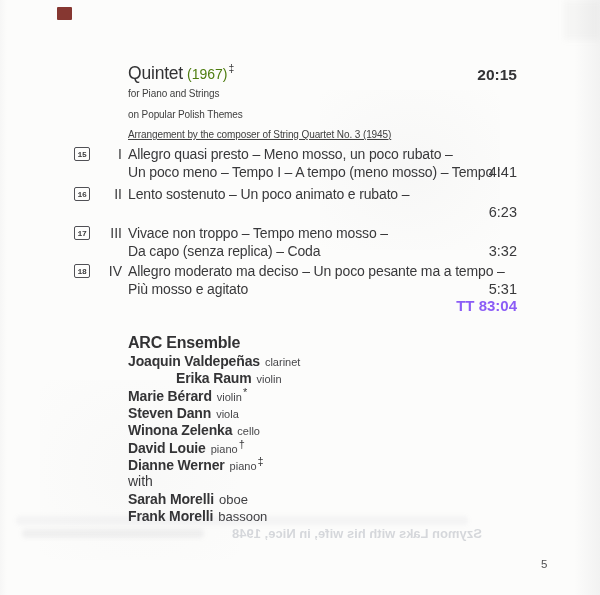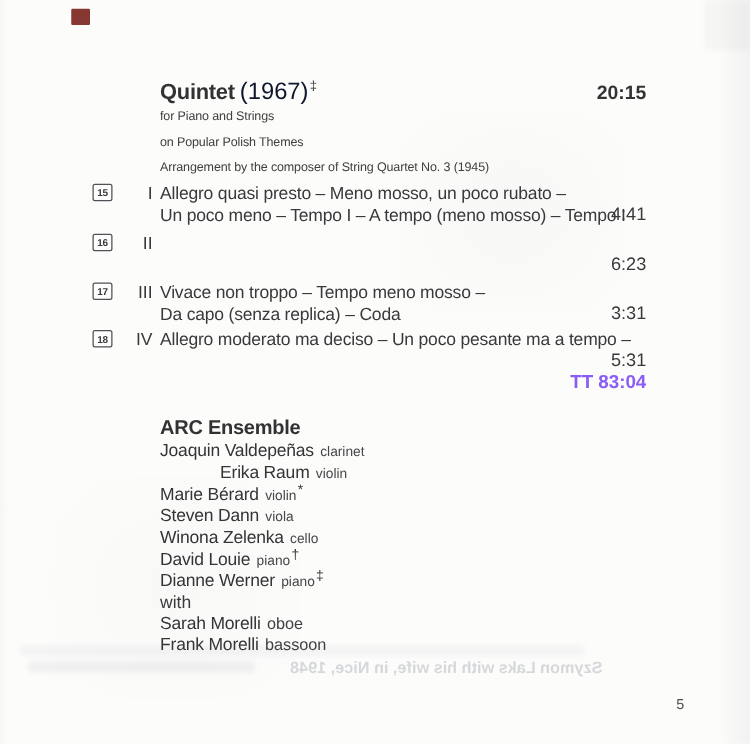--- a/index.html
+++ b/index.html
@@ -22,51 +22,51 @@
   .paper-spot1 { position:absolute; left:320px; top:90px; width:180px; height:160px;
     background:radial-gradient(ellipse at center, rgba(160,160,165,0.05), rgba(160,160,165,0)); }
   .paper-spot2 { position:absolute; left:40px; top:380px; width:200px; height:180px;
     background:radial-gradient(ellipse at center, rgba(160,160,165,0.04), rgba(160,160,165,0)); }
 
   .corner-mark { position:absolute; left:57px; top:7px; width:15px; height:13px;
     background:#7c2620; border-radius:1px; opacity:0.92; }
 
   
   .title-row { position:absolute; left:128px; top:63px; white-space:nowrap; }
-  .work-title { font-size:17.5px; font-weight:700; color:#323234; letter-spacing:-0.2px; }
-  .work-year { font-size:19px; font-weight:400; color:#0f172a; margin-left:4px; }
+  .work-title { font-size:17.5px; font-weight:400; color:#323234; letter-spacing:-0.2px; }
+  .work-year { font-size:14px; font-weight:400; color:#4d7c0f; margin-left:4px; }
   .work-marker { font-size:10.5px; font-weight:400; position:relative; top:-7px; margin-left:1px; }
   .work-duration { position:absolute; right:83px; top:66px; font-size:15.5px; font-weight:700; color:#333335; }
   .desc { position:absolute; left:128px; font-size:10px; color:#404040; letter-spacing:-0.1px; white-space:nowrap; }
-  .desc1 { top:88px; } .desc2 { top:108.5px;text-align:right; } .desc3 { top:129px; }
+  .desc1 { top:88px; } .desc2 { top:108.5px;text-align:right; } .desc3 { top:129px;text-decoration:underline; }
 
   
   .mv { position:absolute; left:0; right:0; height:40px; }
   .mv1 { top:146px; } .mv2 { top:186px;padding-left:46px; } .mv3 { top:225px; } .mv4 { top:263px; }
   .trackbox { position:absolute; left:74px; top:1px; width:16px; height:14px;
     border:1.2px solid #505055; border-radius:2px;
     display:flex; align-items:center; justify-content:center; background:rgba(255,255,255,0.4); }
-  .trackbox span { font-size:8px; font-weight:700; color:#3a3a3c; letter-spacing:-0.3px; }
+  .trackbox span { font-size:8px; font-weight:700; color:#3a3a3c; letter-spacing:-0.3px;font-family:Liberation Mono, monospace; }
   .numeral { position:absolute; left:86px; top:0; width:36px; text-align:right;
     font-size:14px; color:#39393b; }
   .mline { position:absolute; left:128px; font-size:14px; letter-spacing:-0.15px;
     color:#39393b; white-space:nowrap; }
   .l1 { top:0; } .l2 { top:18px; }
   .dur { position:absolute; right:83px; top:18px; font-size:14.5px; color:#39393b; }
   .total { position:absolute; right:83px; top:297px; font-size:15px; font-weight:700; color:#8b5cf6; }
 
   
   .ensemble-heading { position:absolute; left:128px; top:334px; font-size:16px;
     font-weight:700; color:#323234; letter-spacing:-0.2px; }
   .member { position:absolute; left:128px; white-space:nowrap; }
   .m0 { top:352px; } .m1 { top:369px;padding-left:48px; } .m2 { top:387px; } .m3 { top:404px; }
   .m4 { top:421px; } .m5 { top:439px; } .m6 { top:456px; }
   .with-line { position:absolute; left:128px; top:473px; font-size:14px; color:#3b3b3d; }
   .g0 { top:490px; } .g1 { top:507px; }
-  .mname { font-size:14px; font-weight:400; color:#343436; letter-spacing:-0.15px; }
+  .mname { font-size:14px; font-weight:700; color:#343436; letter-spacing:-0.15px; }
   .mrole { font-size:11px; font-weight:400; color:#47474a; margin-left:5px; }
   .grole { font-size:13px; font-weight:400; color:#404043; margin-left:5px;text-align:right; }
   .mmark { font-size:11px; color:#39393b; position:relative; top:-5px; margin-left:1px; }
 
   
   .ghost-bar { position:absolute; left:16px; top:516px; width:452px; height:9px;
     background:rgba(120,125,135,0.06); filter:blur(2px); border-radius:4px; }
   .ghost-bar2 { position:absolute; left:22px; top:529px; width:182px; height:9px;
     background:rgba(120,125,135,0.09); filter:blur(2px); border-radius:4px; }
   .ghost-caption { position:absolute; left:210px; top:526px; width:272px;
@@ -99,39 +99,41 @@
   <div class="mline l1">Allegro quasi presto – Meno mosso, un poco rubato –</div>
   <div class="mline l2">Un poco meno – Tempo I – A tempo (meno mosso) – Tempo I</div>
   <span class="dur">4:41</span>
 </div>
 
 <div class="mv mv2">
   <span class="trackbox">
       <span>16</span>
     </span>
   <span class="numeral">II</span>
+  <div class="mline l1">Lento sostenuto – Un poco animato e rubato –</div>
   <span class="dur">6:23</span>
 </div>
 
 <div class="mv mv3">
   <span class="trackbox">
       <span>17</span>
     </span>
   <span class="numeral">III</span>
   <div class="mline l1">Vivace non troppo – Tempo meno mosso –</div>
   <div class="mline l2">Da capo (senza replica) – Coda</div>
-  <span class="dur">3:31</span>
+  <span class="dur">3:32</span>
 </div>
 
 <div class="mv mv4">
   <span class="trackbox">
       <span>18</span>
     </span>
   <span class="numeral">IV</span>
   <div class="mline l1">Allegro moderato ma deciso – Un poco pesante ma a tempo –</div>
+  <div class="mline l2">Più mosso e agitato</div>
   <span class="dur">5:31</span>
 </div>
 
 <div class="total">TT 83:04</div>
 
 <div class="ensemble-heading">ARC Ensemble</div>
 
 <div class="member m0"><span class="mname">Joaquin Valdepeñas</span><span class="mrole">clarinet</span><span class="mmark"></span></div>
 <div class="member m1"><span class="mname">Erika Raum</span><span class="mrole">violin</span><span class="mmark"></span></div>
 <div class="member m2"><span class="mname">Marie Bérard</span><span class="mrole">violin</span><span class="mmark">*</span></div>

